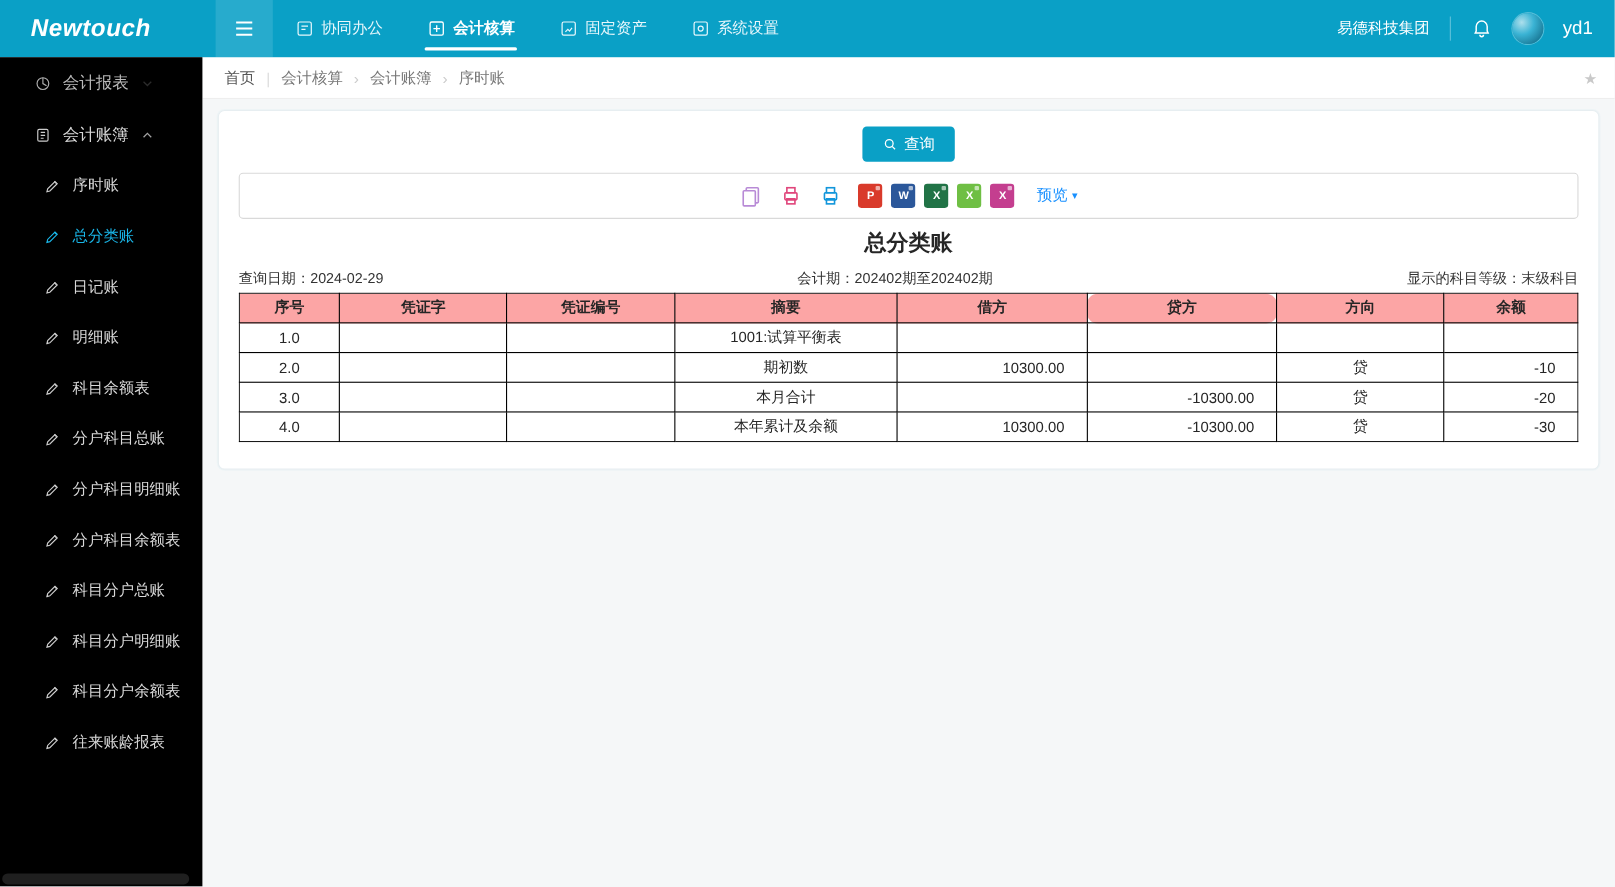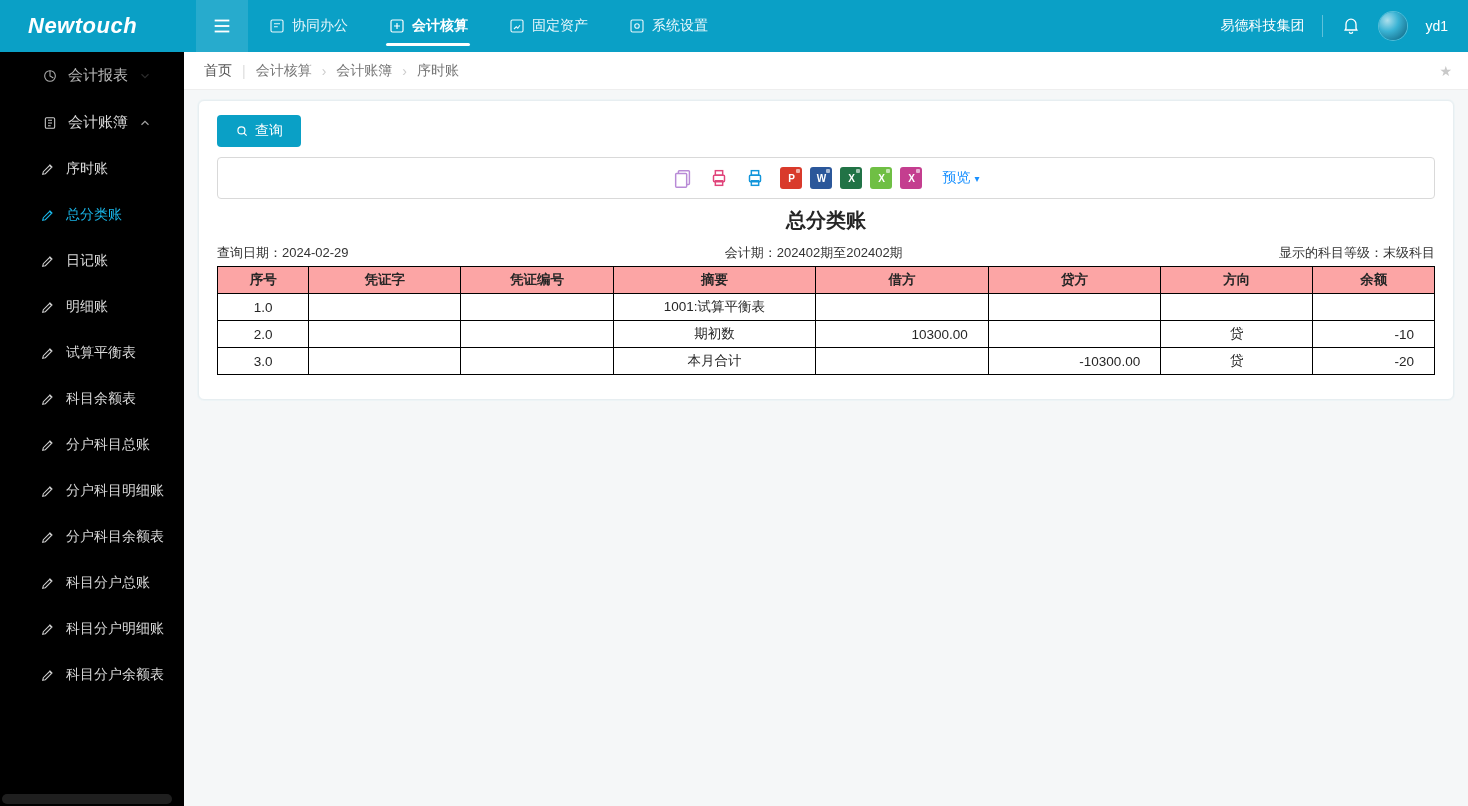--- a/index.html
+++ b/index.html
@@ -22,26 +22,26 @@
   .hamburger svg{width:22px;height:22px;}
   .topnav{display:flex;height:52px;align-items:stretch;}
   .topnav-item{display:flex;align-items:center;gap:6px;padding:0 20px;color:#e8f7fc;cursor:pointer;position:relative;}
   .topnav-item.active{color:#fff;font-weight:600;}
   .topnav-item.active::after{content:"";position:absolute;left:18px;right:18px;bottom:6px;height:3px;background:#fff;border-radius:2px;}
   .top-icon{width:18px;height:18px;display:inline-flex;align-items:center;justify-content:center;}
   .top-right{margin-left:auto;display:flex;align-items:center;gap:18px;padding-right:20px;}
   .divider{width:1px;height:22px;background:rgba(255,255,255,.35);}
   .avatar{width:28px;height:28px;border-radius:50%;background:radial-gradient(circle at 30% 30%,#fffa,#3ab3d4 40%,#0a5c78 100%);box-shadow:0 0 0 1px rgba(255,255,255,.3);}
   .bell{width:20px;height:20px;}
-  .user-label{font-size:14px;}
+  .user-label{font-size:17px;}
 
   
   .shell{display:flex;height:calc(100vh - 52px);}
   .sidebar{width:184px;background:var(--sidebar-bg);color:#e6e6e6;overflow-y:auto;flex:none;}
-  .side-group{padding:14px 32px 14px 20px;display:flex;align-items:center;gap:10px;cursor:pointer;font-size:15px;color:#d9d9d9;justify-content:flex-end;}
+  .side-group{padding:14px 32px 14px 20px;display:flex;align-items:center;gap:10px;cursor:pointer;font-size:15px;color:#d9d9d9;justify-content:center;}
   .side-group .left{display:flex;align-items:center;gap:10px;}
   .side-items{}
   .side-item{padding:14px 16px 14px 40px;display:flex;align-items:center;gap:10px;cursor:pointer;color:#d9d9d9;font-size:14px;}
   .side-item.active{color:var(--active-text);}
   .sb-icon{width:16px;height:16px;flex:none;}
   .chev{width:14px;height:14px;opacity:.8;transition:transform .2s;}
   .chev.up{transform:rotate(180deg);}
   .chev.clipped{opacity:.25;}
 
   .main{flex:1;display:flex;flex-direction:column;min-width:0;background:#fff;}
@@ -50,21 +50,21 @@
   .crumbbar{height:38px;display:flex;align-items:center;padding:0 16px;border-bottom:1px solid #eee;color:#777;}
   .crumb{cursor:pointer;padding:0 4px;}
   .crumb.home{color:#555;}
   .crumb-sep{margin:0 6px;color:#ccc;}
   .crumb:last-of-type{color:#555;}
   .star{margin-left:auto;color:#c9c9c9;cursor:pointer;}
 
   
   .content{flex:1;overflow:auto;padding:10px 14px 14px;background:#f5f7f8;}
   .panel{background:#fff;border:1px solid #e7eef1;border-radius:6px;box-shadow:0 0 0 1px rgba(10,160,198,.03);padding:14px 18px 24px;}
-  .panel-top{display:flex;justify-content:flex-start;margin-bottom:10px;}
+  .panel-top{display:flex;justify-content:center;margin-bottom:10px;}
   .btn-query{background:var(--teal);color:#fff;border:none;border-radius:4px;height:32px;padding:0 18px;display:inline-flex;align-items:center;gap:6px;cursor:pointer;font-size:14px;}
 
   
   .toolbar{border:1px solid var(--border);border-radius:4px;height:42px;display:flex;align-items:center;justify-content:center;gap:14px;margin-bottom:8px;}
   .tb-icon{width:22px;height:22px;display:inline-flex;align-items:center;justify-content:center;cursor:pointer;border-radius:3px;}
   .tb-icon svg{width:22px;height:22px;}
   .file-badge{width:22px;height:22px;border-radius:3px;color:#fff;font-size:10px;font-weight:700;display:flex;align-items:center;justify-content:center;cursor:pointer;position:relative;}
   .file-badge::before{content:"";position:absolute;top:2px;right:2px;width:4px;height:4px;background:#fff;border-radius:1px;opacity:.6;}
   .pdf{background:#d93a2b;}
   .word{background:#2b579a;}
@@ -83,21 +83,21 @@
   .tblwrap{overflow-x:auto;}
   table.ledger{border-collapse:collapse;width:100%;min-width:1180px;font-size:13.5px;}
   table.ledger th,table.ledger td{border:1px solid #000;padding:4px 10px;text-align:center;height:26px;}
   table.ledger th{font-weight:600;background:#fca5a5;}
   table.ledger td.num{text-align:right;padding-right:20px;}
   .col-seq{width:90px;}
   .col-char{width:150px;}
   .col-vno{width:150px;}
   .col-summary{width:200px;}
   .col-debit{width:170px;}
-  .col-credit{width:170px;}
+  .col-credit{width:170px;border-radius:10px;}
   .col-dir{width:150px;}
   .col-bal{width:120px;}
 
   
   .fake-scroll{position:absolute;left:2px;bottom:2px;width:170px;height:10px;border-radius:5px;background:rgba(255,255,255,.12);}
 </style>
 </head>
 <body>
 
 <div class="topbar">
@@ -219,27 +219,20 @@
             <path d="M4 20l4-1 10-10-3-3L5 16l-1 4z"></path>
             <path d="M14 6l3 3"></path>
           </svg>
           <span>明细账</span>
         </div>
         <div class="side-item">
           <svg class="sb-icon" viewBox="0 0 24 24" fill="none" stroke="#ccc" stroke-width="1.6">
             <path d="M4 20l4-1 10-10-3-3L5 16l-1 4z"></path>
             <path d="M14 6l3 3"></path>
           </svg>
-          <span>试算平衡表</span>
-        </div>
-        <div class="side-item">
-          <svg class="sb-icon" viewBox="0 0 24 24" fill="none" stroke="#ccc" stroke-width="1.6">
-            <path d="M4 20l4-1 10-10-3-3L5 16l-1 4z"></path>
-            <path d="M14 6l3 3"></path>
-          </svg>
           <span>科目余额表</span>
         </div>
         <div class="side-item">
           <svg class="sb-icon" viewBox="0 0 24 24" fill="none" stroke="#ccc" stroke-width="1.6">
             <path d="M4 20l4-1 10-10-3-3L5 16l-1 4z"></path>
             <path d="M14 6l3 3"></path>
           </svg>
           <span>分户科目总账</span>
         </div>
         <div class="side-item">
@@ -269,20 +262,27 @@
             <path d="M14 6l3 3"></path>
           </svg>
           <span>科目分户明细账</span>
         </div>
         <div class="side-item">
           <svg class="sb-icon" viewBox="0 0 24 24" fill="none" stroke="#ccc" stroke-width="1.6">
             <path d="M4 20l4-1 10-10-3-3L5 16l-1 4z"></path>
             <path d="M14 6l3 3"></path>
           </svg>
           <span>科目分户余额表</span>
+        </div>
+        <div class="side-item">
+          <svg class="sb-icon" viewBox="0 0 24 24" fill="none" stroke="#ccc" stroke-width="1.6">
+            <path d="M4 20l4-1 10-10-3-3L5 16l-1 4z"></path>
+            <path d="M14 6l3 3"></path>
+          </svg>
+          <span>往来账龄报表</span>
         </div>
       </div>
     <div class="fake-scroll"></div>
   </div>
 
   <div class="main">
     <div class="crumbbar">
       <span class="crumb home">首页</span>
       <span class="crumb-sep" style="color:#ddd">|</span>
       <span class="crumb">会计核算</span>
@@ -392,20 +392,30 @@
                 <tr>
                   <td>3.0</td>
                   <td></td>
                   <td></td>
                   <td>本月合计</td>
                   <td class="num"></td>
                   <td class="num">-10300.00</td>
                   <td>贷</td>
                   <td class="num">-20</td>
                 </tr>
+                <tr>
+                  <td>4.0</td>
+                  <td></td>
+                  <td></td>
+                  <td>本年累计及余额</td>
+                  <td class="num">10300.00</td>
+                  <td class="num">-10300.00</td>
+                  <td>贷</td>
+                  <td class="num">-30</td>
+                </tr>
               </tbody>
           </table>
         </div>
 
       </div>
     </div>
   </div>
 </div>
 
 </body></html>

